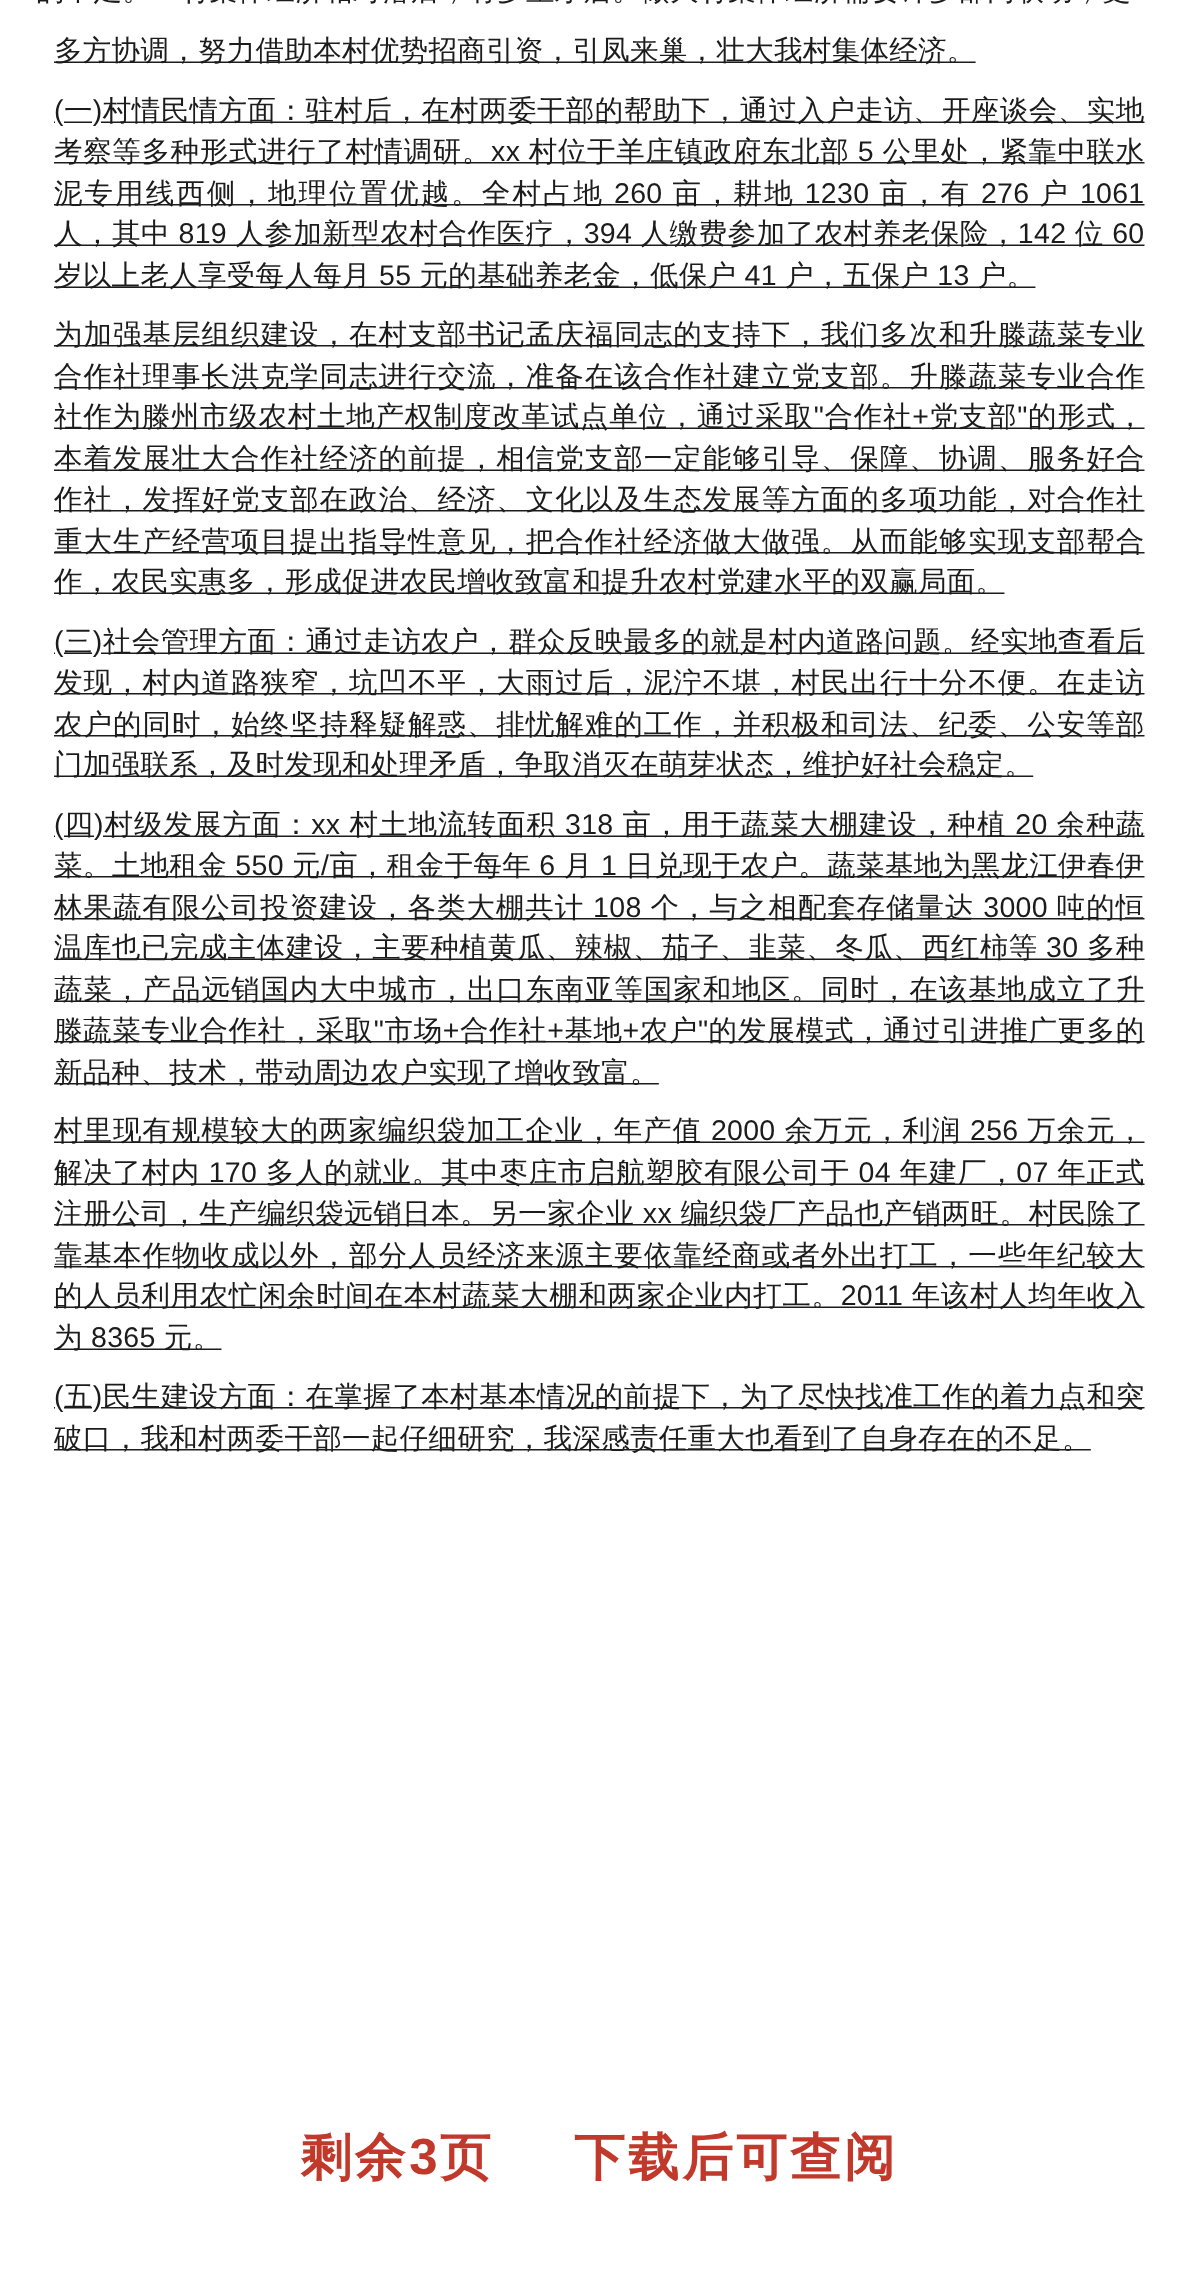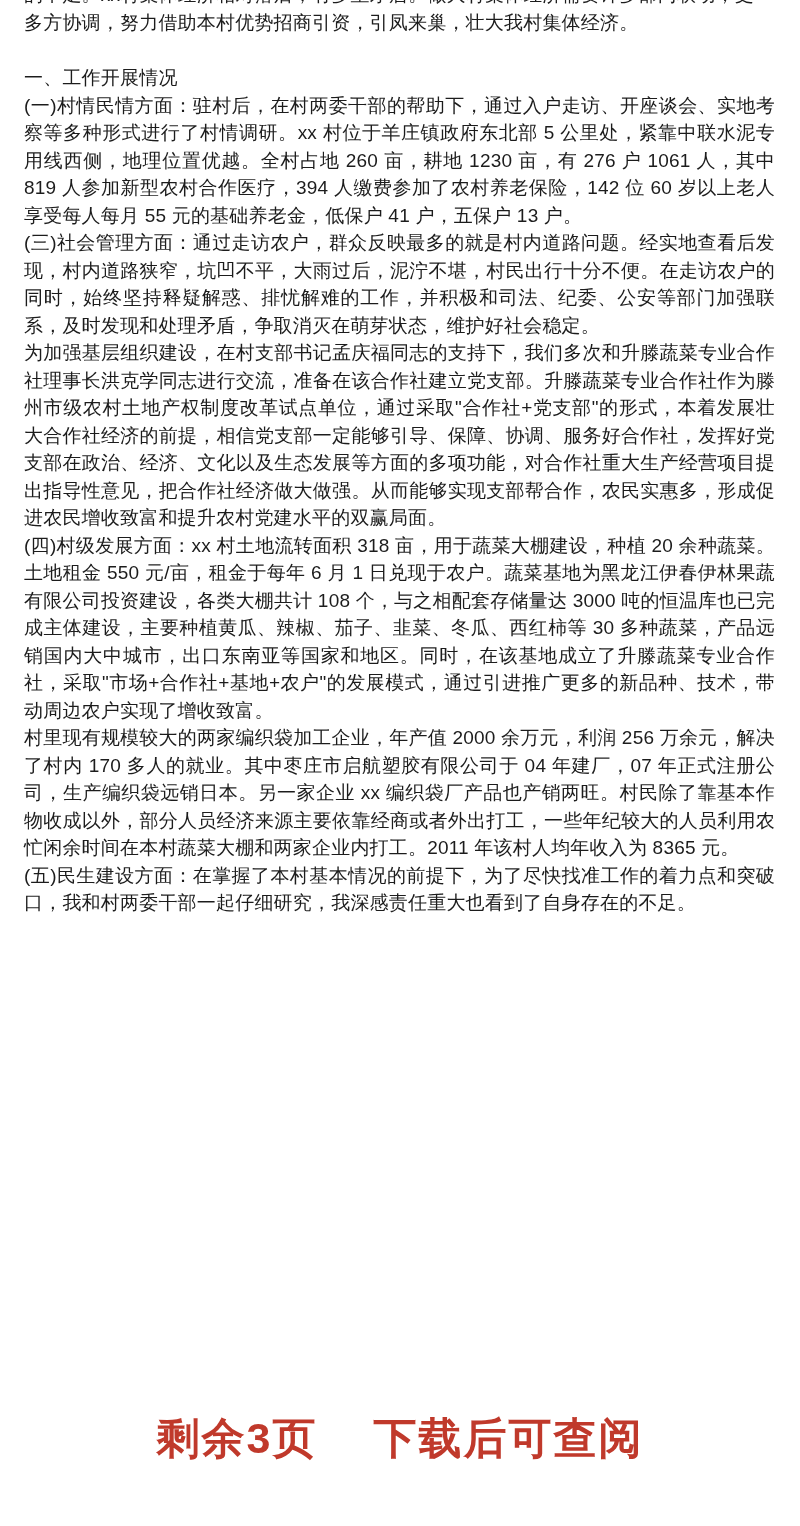--- a/index.html
+++ b/index.html
@@ -29,31 +29,32 @@
   .clip-line {
     height: 9px;
     overflow: hidden;
   }
   .clip-line > span {
     display: block;
     margin-top: -19px;
     line-height: 27.5px;
   }
   .doc-text p {
-    margin: 0;
+    margin: 12px;
     padding: 0;
+    text-decoration: underline;
   }
   .banner {
     position: absolute;
     left: 0;
     top: 1408px;
     width: 800px;
     text-align: center;
     font-weight: 700;
-    font-size: 43px;
+    font-size: 34px;
     line-height: 60px;
     letter-spacing: 2px;
     white-space: nowrap;
   }
   .banner .part {
     display: inline-block;
   }
   .banner .part + .part {
     margin-left: 42px;
   }
@@ -62,24 +63,23 @@
 <body>
 
 <div class="page">
 
   <div class="doc-text" style="color: rgb(28, 28, 28);">
     <div class="clip-line">
       <span>的不足。xx村集体经济相对落后，有多重矛盾。做大村集体经济需要许多部门联动，更</span>
     </div>
     <div>
         <p>多方协调，努力借助本村优势招商引资，引凤来巢，壮大我村集体经济。</p>
-        <p style="margin-top: 27.5px;">一、工作开展情况</p>
         <p>(一)村情民情方面：驻村后，在村两委干部的帮助下，通过入户走访、开座谈会、实地考察等多种形式进行了村情调研。xx 村位于羊庄镇政府东北部 5 公里处，紧靠中联水泥专用线西侧，地理位置优越。全村占地 260 亩，耕地 1230 亩，有 276 户 1061 人，其中 819 人参加新型农村合作医疗，394 人缴费参加了农村养老保险，142 位 60 岁以上老人享受每人每月 55 元的基础养老金，低保户 41 户，五保户 13 户。</p>
+        <p>为加强基层组织建设，在村支部书记孟庆福同志的支持下，我们多次和升滕蔬菜专业合作社理事长洪克学同志进行交流，准备在该合作社建立党支部。升滕蔬菜专业合作社作为滕州市级农村土地产权制度改革试点单位，通过采取"合作社+党支部"的形式，本着发展壮大合作社经济的前提，相信党支部一定能够引导、保障、协调、服务好合作社，发挥好党支部在政治、经济、文化以及生态发展等方面的多项功能，对合作社重大生产经营项目提出指导性意见，把合作社经济做大做强。从而能够实现支部帮合作，农民实惠多，形成促进农民增收致富和提升农村党建水平的双赢局面。</p>
         <p>(三)社会管理方面：通过走访农户，群众反映最多的就是村内道路问题。经实地查看后发现，村内道路狭窄，坑凹不平，大雨过后，泥泞不堪，村民出行十分不便。在走访农户的同时，始终坚持释疑解惑、排忧解难的工作，并积极和司法、纪委、公安等部门加强联系，及时发现和处理矛盾，争取消灭在萌芽状态，维护好社会稳定。</p>
-        <p>为加强基层组织建设，在村支部书记孟庆福同志的支持下，我们多次和升滕蔬菜专业合作社理事长洪克学同志进行交流，准备在该合作社建立党支部。升滕蔬菜专业合作社作为滕州市级农村土地产权制度改革试点单位，通过采取"合作社+党支部"的形式，本着发展壮大合作社经济的前提，相信党支部一定能够引导、保障、协调、服务好合作社，发挥好党支部在政治、经济、文化以及生态发展等方面的多项功能，对合作社重大生产经营项目提出指导性意见，把合作社经济做大做强。从而能够实现支部帮合作，农民实惠多，形成促进农民增收致富和提升农村党建水平的双赢局面。</p>
         <p>(四)村级发展方面：xx 村土地流转面积 318 亩，用于蔬菜大棚建设，种植 20 余种蔬菜。土地租金 550 元/亩，租金于每年 6 月 1 日兑现于农户。蔬菜基地为黑龙江伊春伊林果蔬有限公司投资建设，各类大棚共计 108 个，与之相配套存储量达 3000 吨的恒温库也已完成主体建设，主要种植黄瓜、辣椒、茄子、韭菜、冬瓜、西红柿等 30 多种蔬菜，产品远销国内大中城市，出口东南亚等国家和地区。同时，在该基地成立了升滕蔬菜专业合作社，采取"市场+合作社+基地+农户"的发展模式，通过引进推广更多的新品种、技术，带动周边农户实现了增收致富。</p>
         <p>村里现有规模较大的两家编织袋加工企业，年产值 2000 余万元，利润 256 万余元，解决了村内 170 多人的就业。其中枣庄市启航塑胶有限公司于 04 年建厂，07 年正式注册公司，生产编织袋远销日本。另一家企业 xx 编织袋厂产品也产销两旺。村民除了靠基本作物收成以外，部分人员经济来源主要依靠经商或者外出打工，一些年纪较大的人员利用农忙闲余时间在本村蔬菜大棚和两家企业内打工。2011 年该村人均年收入为 8365 元。</p>
         <p>(五)民生建设方面：在掌握了本村基本情况的前提下，为了尽快找准工作的着力点和突破口，我和村两委干部一起仔细研究，我深感责任重大也看到了自身存在的不足。</p>
       </div>
   </div>
 
   <div class="banner" style="color: rgb(192, 57, 43);">
     <span class="part">剩余3页</span>
     <span class="part">下载后可查阅</span>
   </div>

